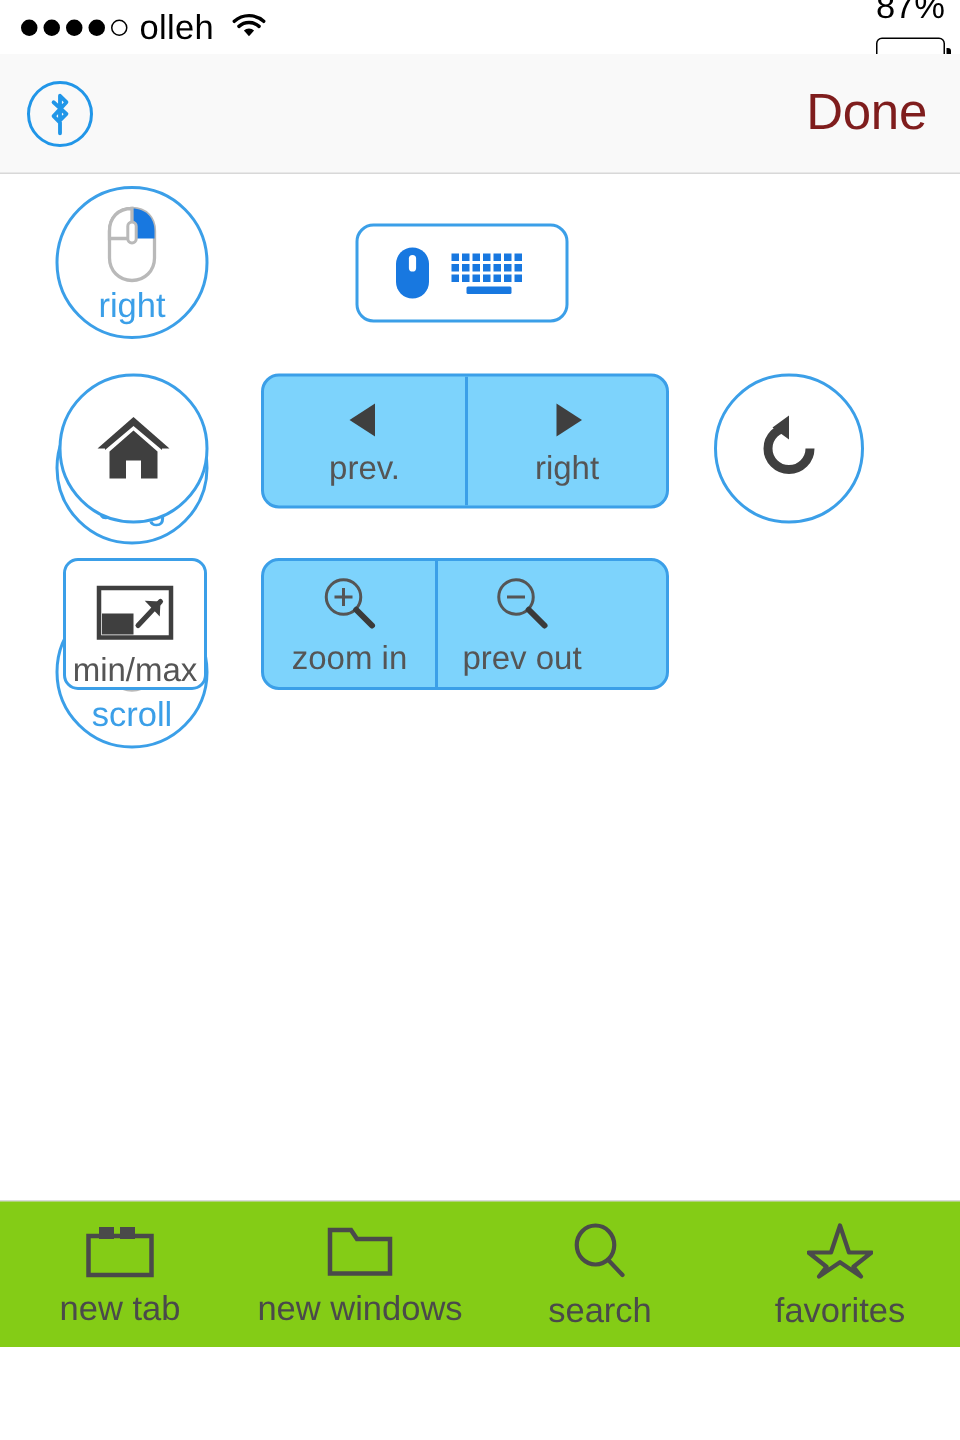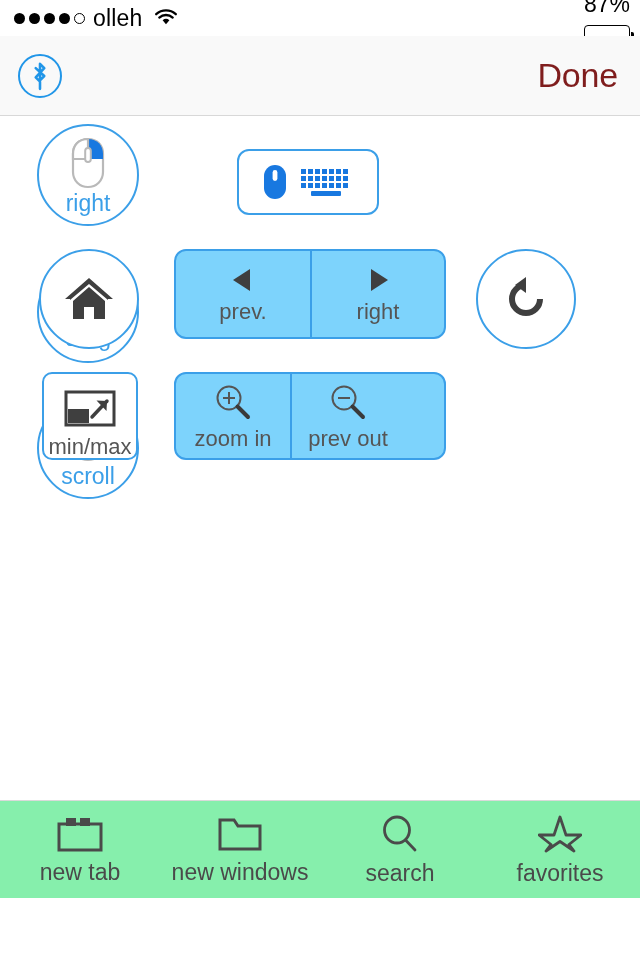--- a/index.html
+++ b/index.html
@@ -217,21 +217,21 @@
     gap: 5px;
   }
   #btn-minmax .lbl { font-size: 22px; color: #555; line-height: 1; }
 
   
   .tab-bar {
     position: absolute;
     bottom: 0; left: 0;
     width: 640px;
     height: 98px;
-    background: #86efac;
+    background: #84cc16;
     border-top: 1px solid #dadada;
     display: flex;
   }
   .tab-item {
     flex: 1;
     display: flex;
     flex-direction: column;
     align-items: center;
     justify-content: center;
     gap: 9px;

